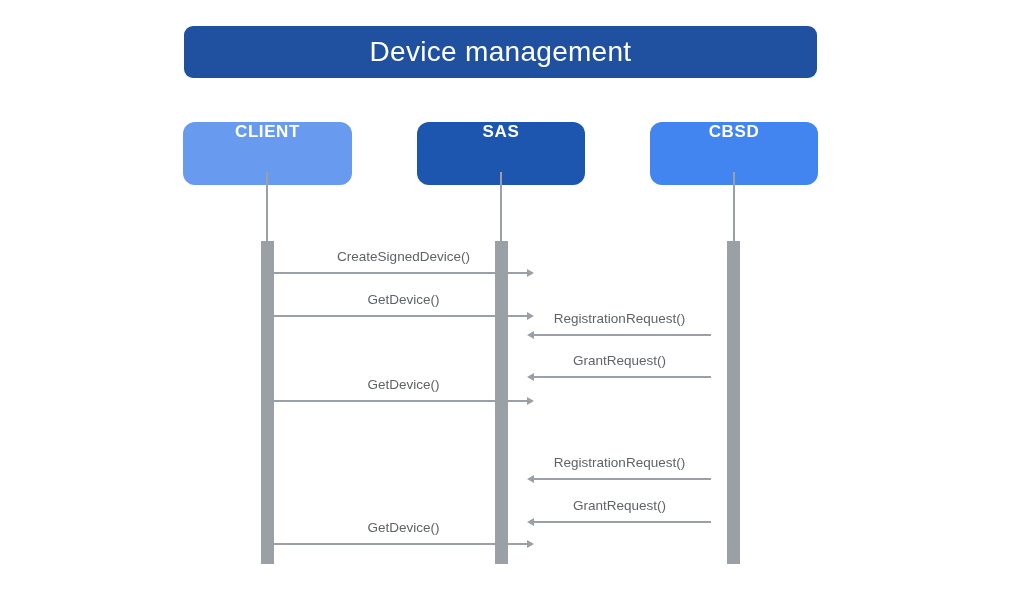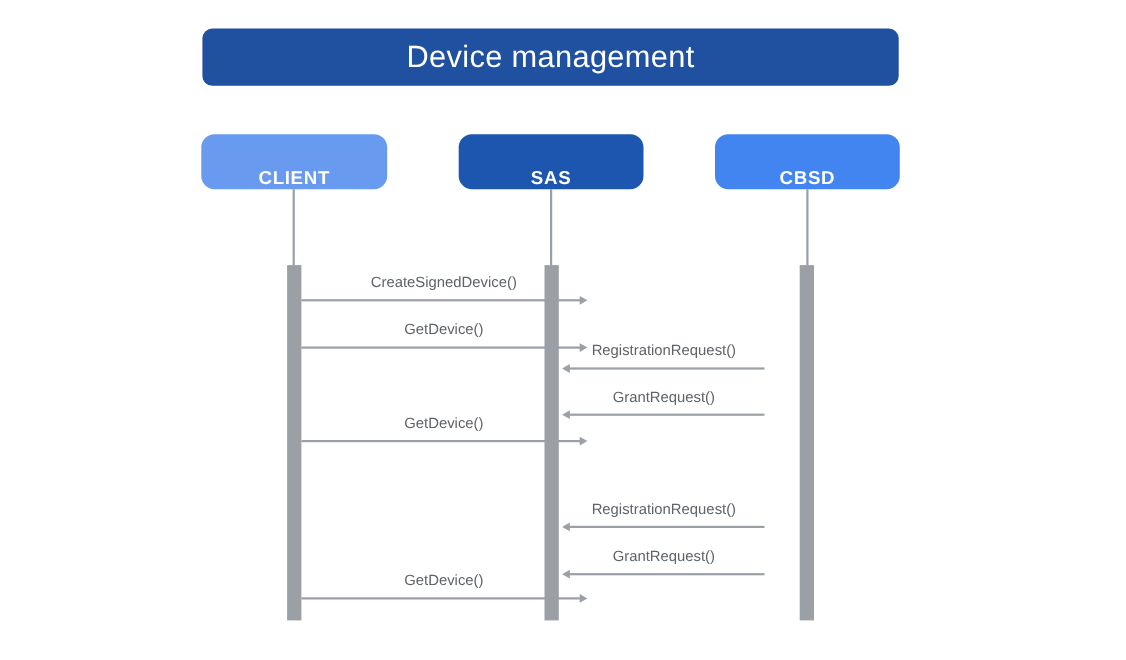--- a/index.html
+++ b/index.html
@@ -25,23 +25,23 @@
     background:var(--title-bg);
     border-radius:9px;
     display:flex;align-items:center;justify-content:center;
   }
   .title-banner span{
     color:var(--title-text);
     font-size:28px;
     letter-spacing:0.3px;
   }
   .actor{
-    position:absolute;top:122px;height:50px;
+    position:absolute;top:122px;height:63px;
     border-radius:12px;
-    display:flex;align-items:flex-end;justify-content:center;
+    display:flex;align-items:flex-start;justify-content:center;
   }
   .actor span{
     color:var(--actor-text);
     font-size:17px;font-weight:bold;letter-spacing:0.6px;
   }
   .actor-client{left:183px;width:169px;background:var(--client-bg);}
   .actor-sas{left:417px;width:168px;background:var(--sas-bg);}
   .actor-cbsd{left:650px;width:168px;background:var(--cbsd-bg);}
   .lifeline{
     position:absolute;top:172px;height:69px;width:2px;
@@ -52,21 +52,21 @@
   .lifeline-cbsd{left:733px;}
   .activation-bar{
     position:absolute;top:241px;height:323px;width:13px;
     background:var(--bar-gray);
   }
   .bar-client{left:261px;}
   .bar-sas{left:495px;}
   .bar-cbsd{left:727px;}
   .message{position:absolute;}
   .span-client-sas{left:274px;width:259px;}
-  .span-sas-cbsd{left:512px;width:183px;}
+  .span-sas-cbsd{left:528px;width:183px;}
   .msg-label{
     display:block;text-align:center;
     font-size:13.5px;line-height:16px;
     color:var(--message-text);
     margin-bottom:4px;white-space:nowrap;
   }
   .msg-arrow{position:relative;height:8px;}
   .msg-arrow .line{
     position:absolute;top:3px;height:1.5px;
     background:var(--lifeline-gray);

